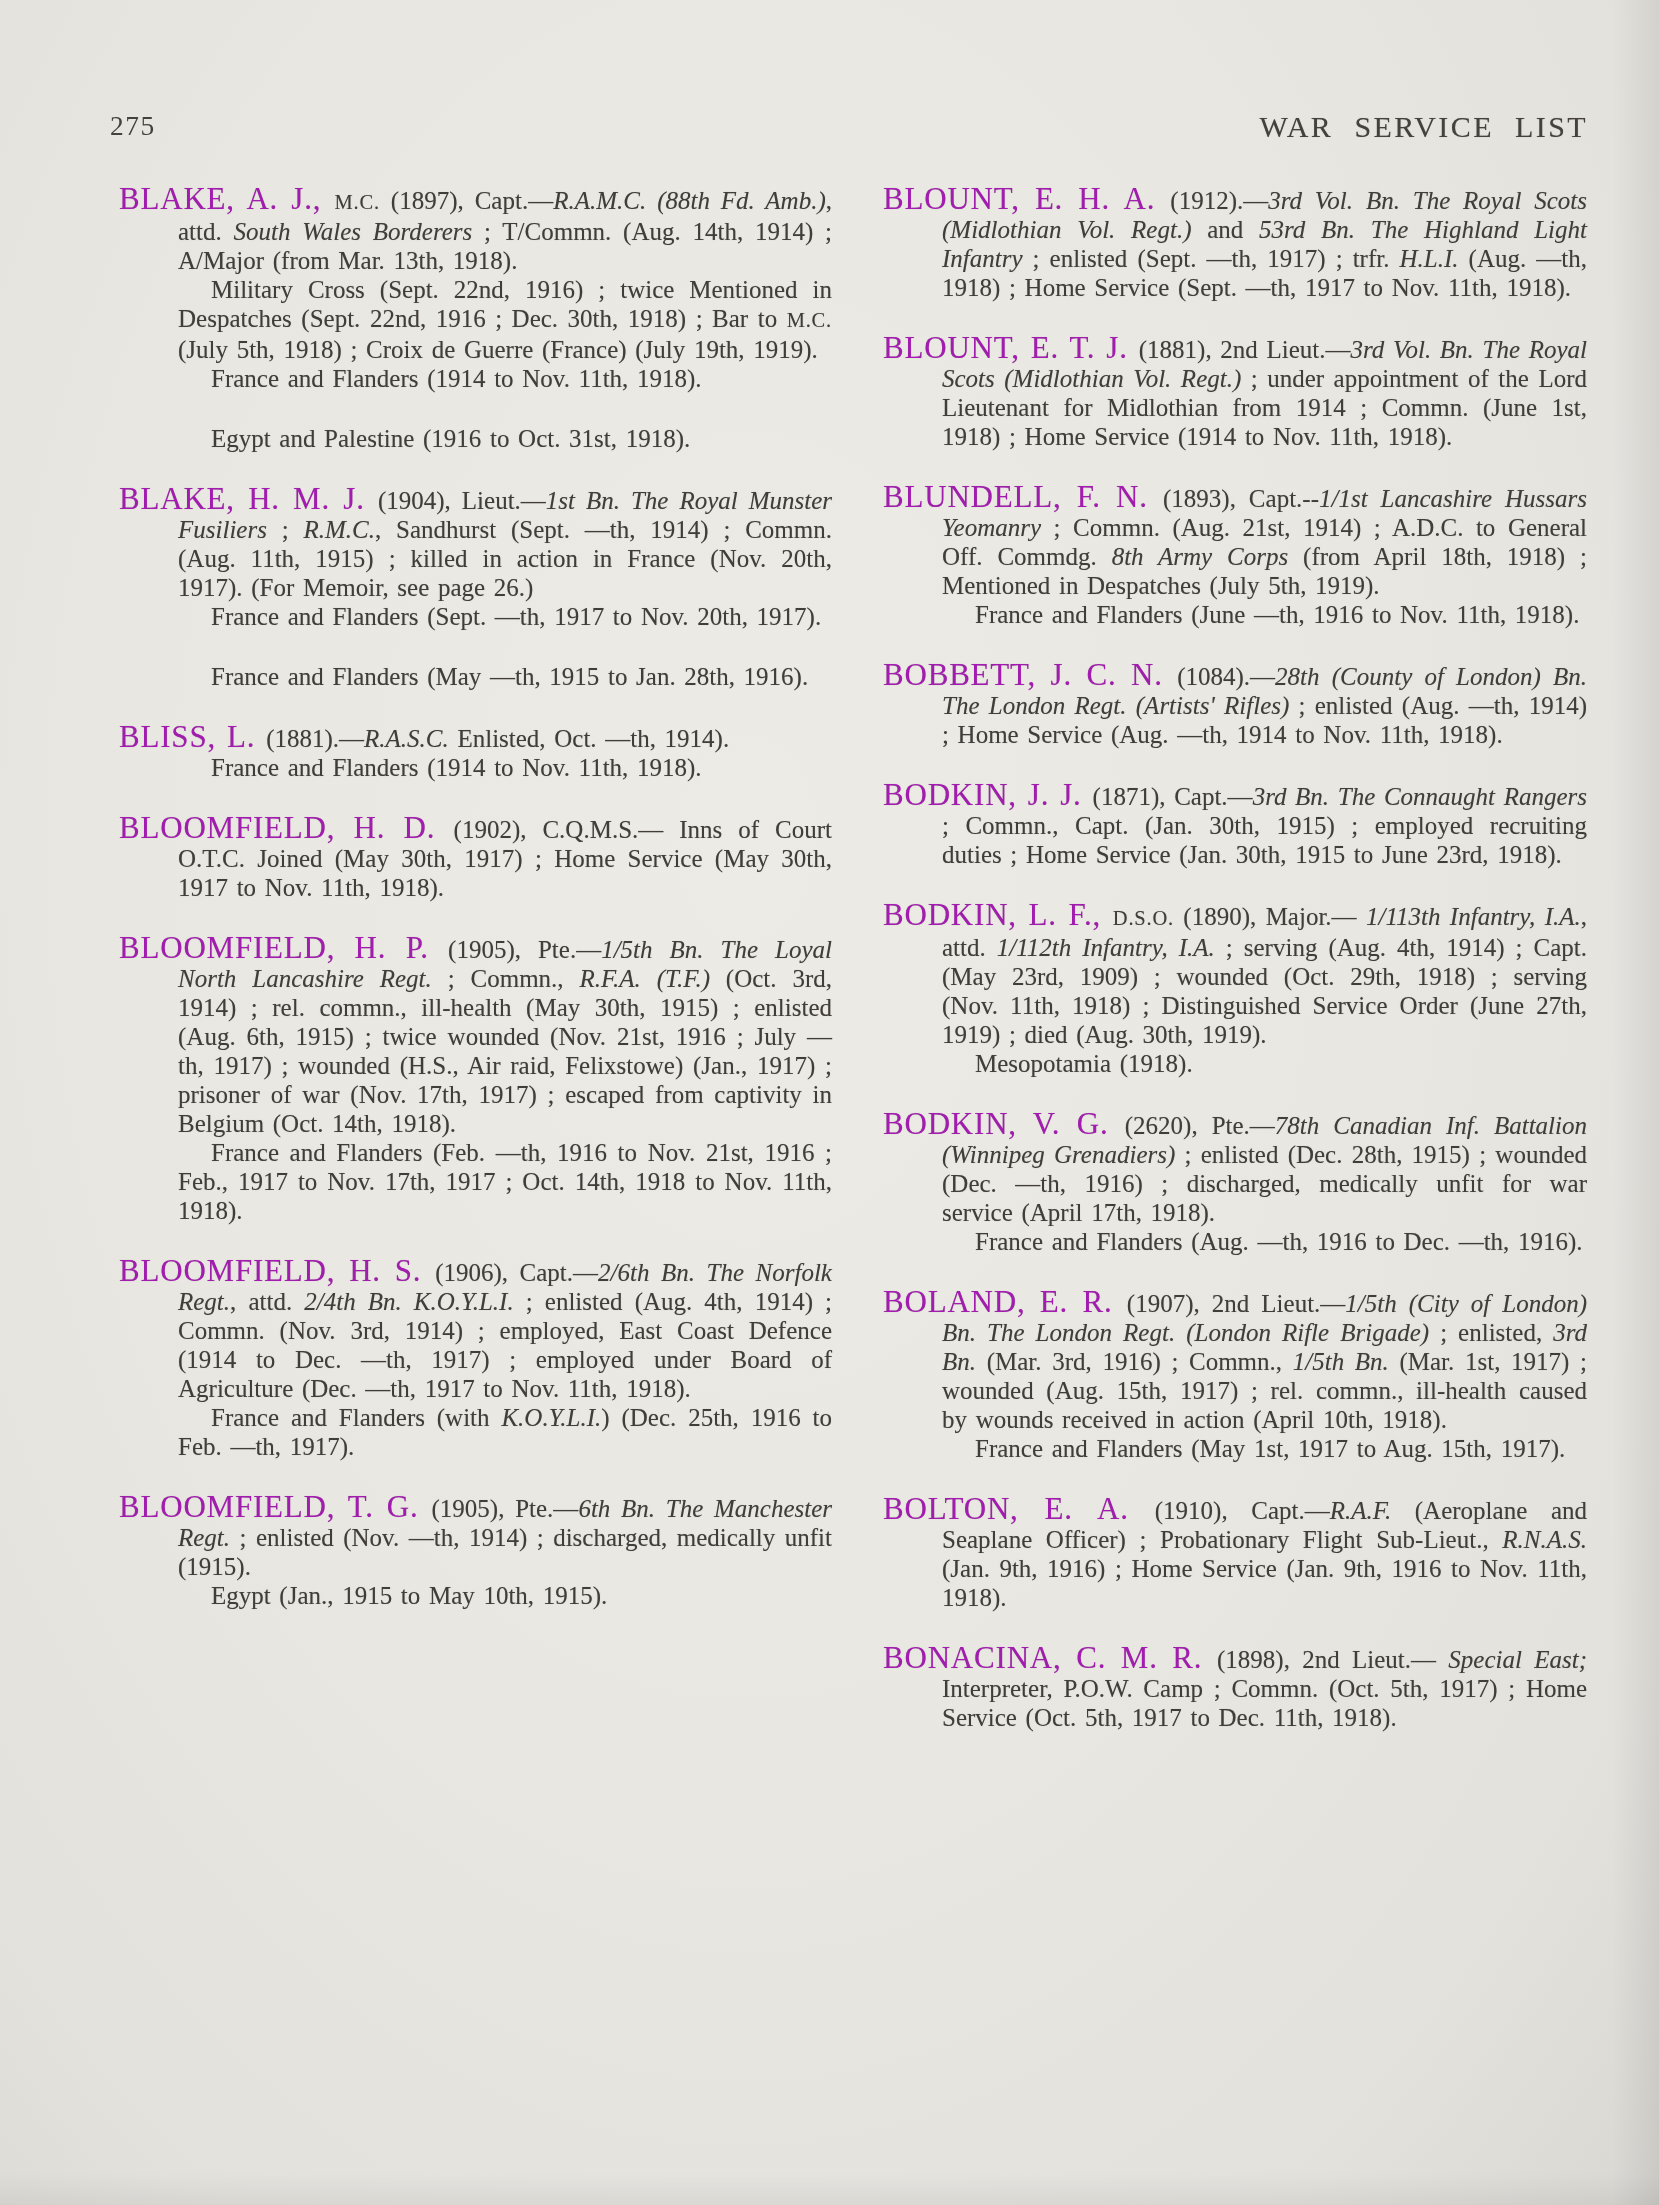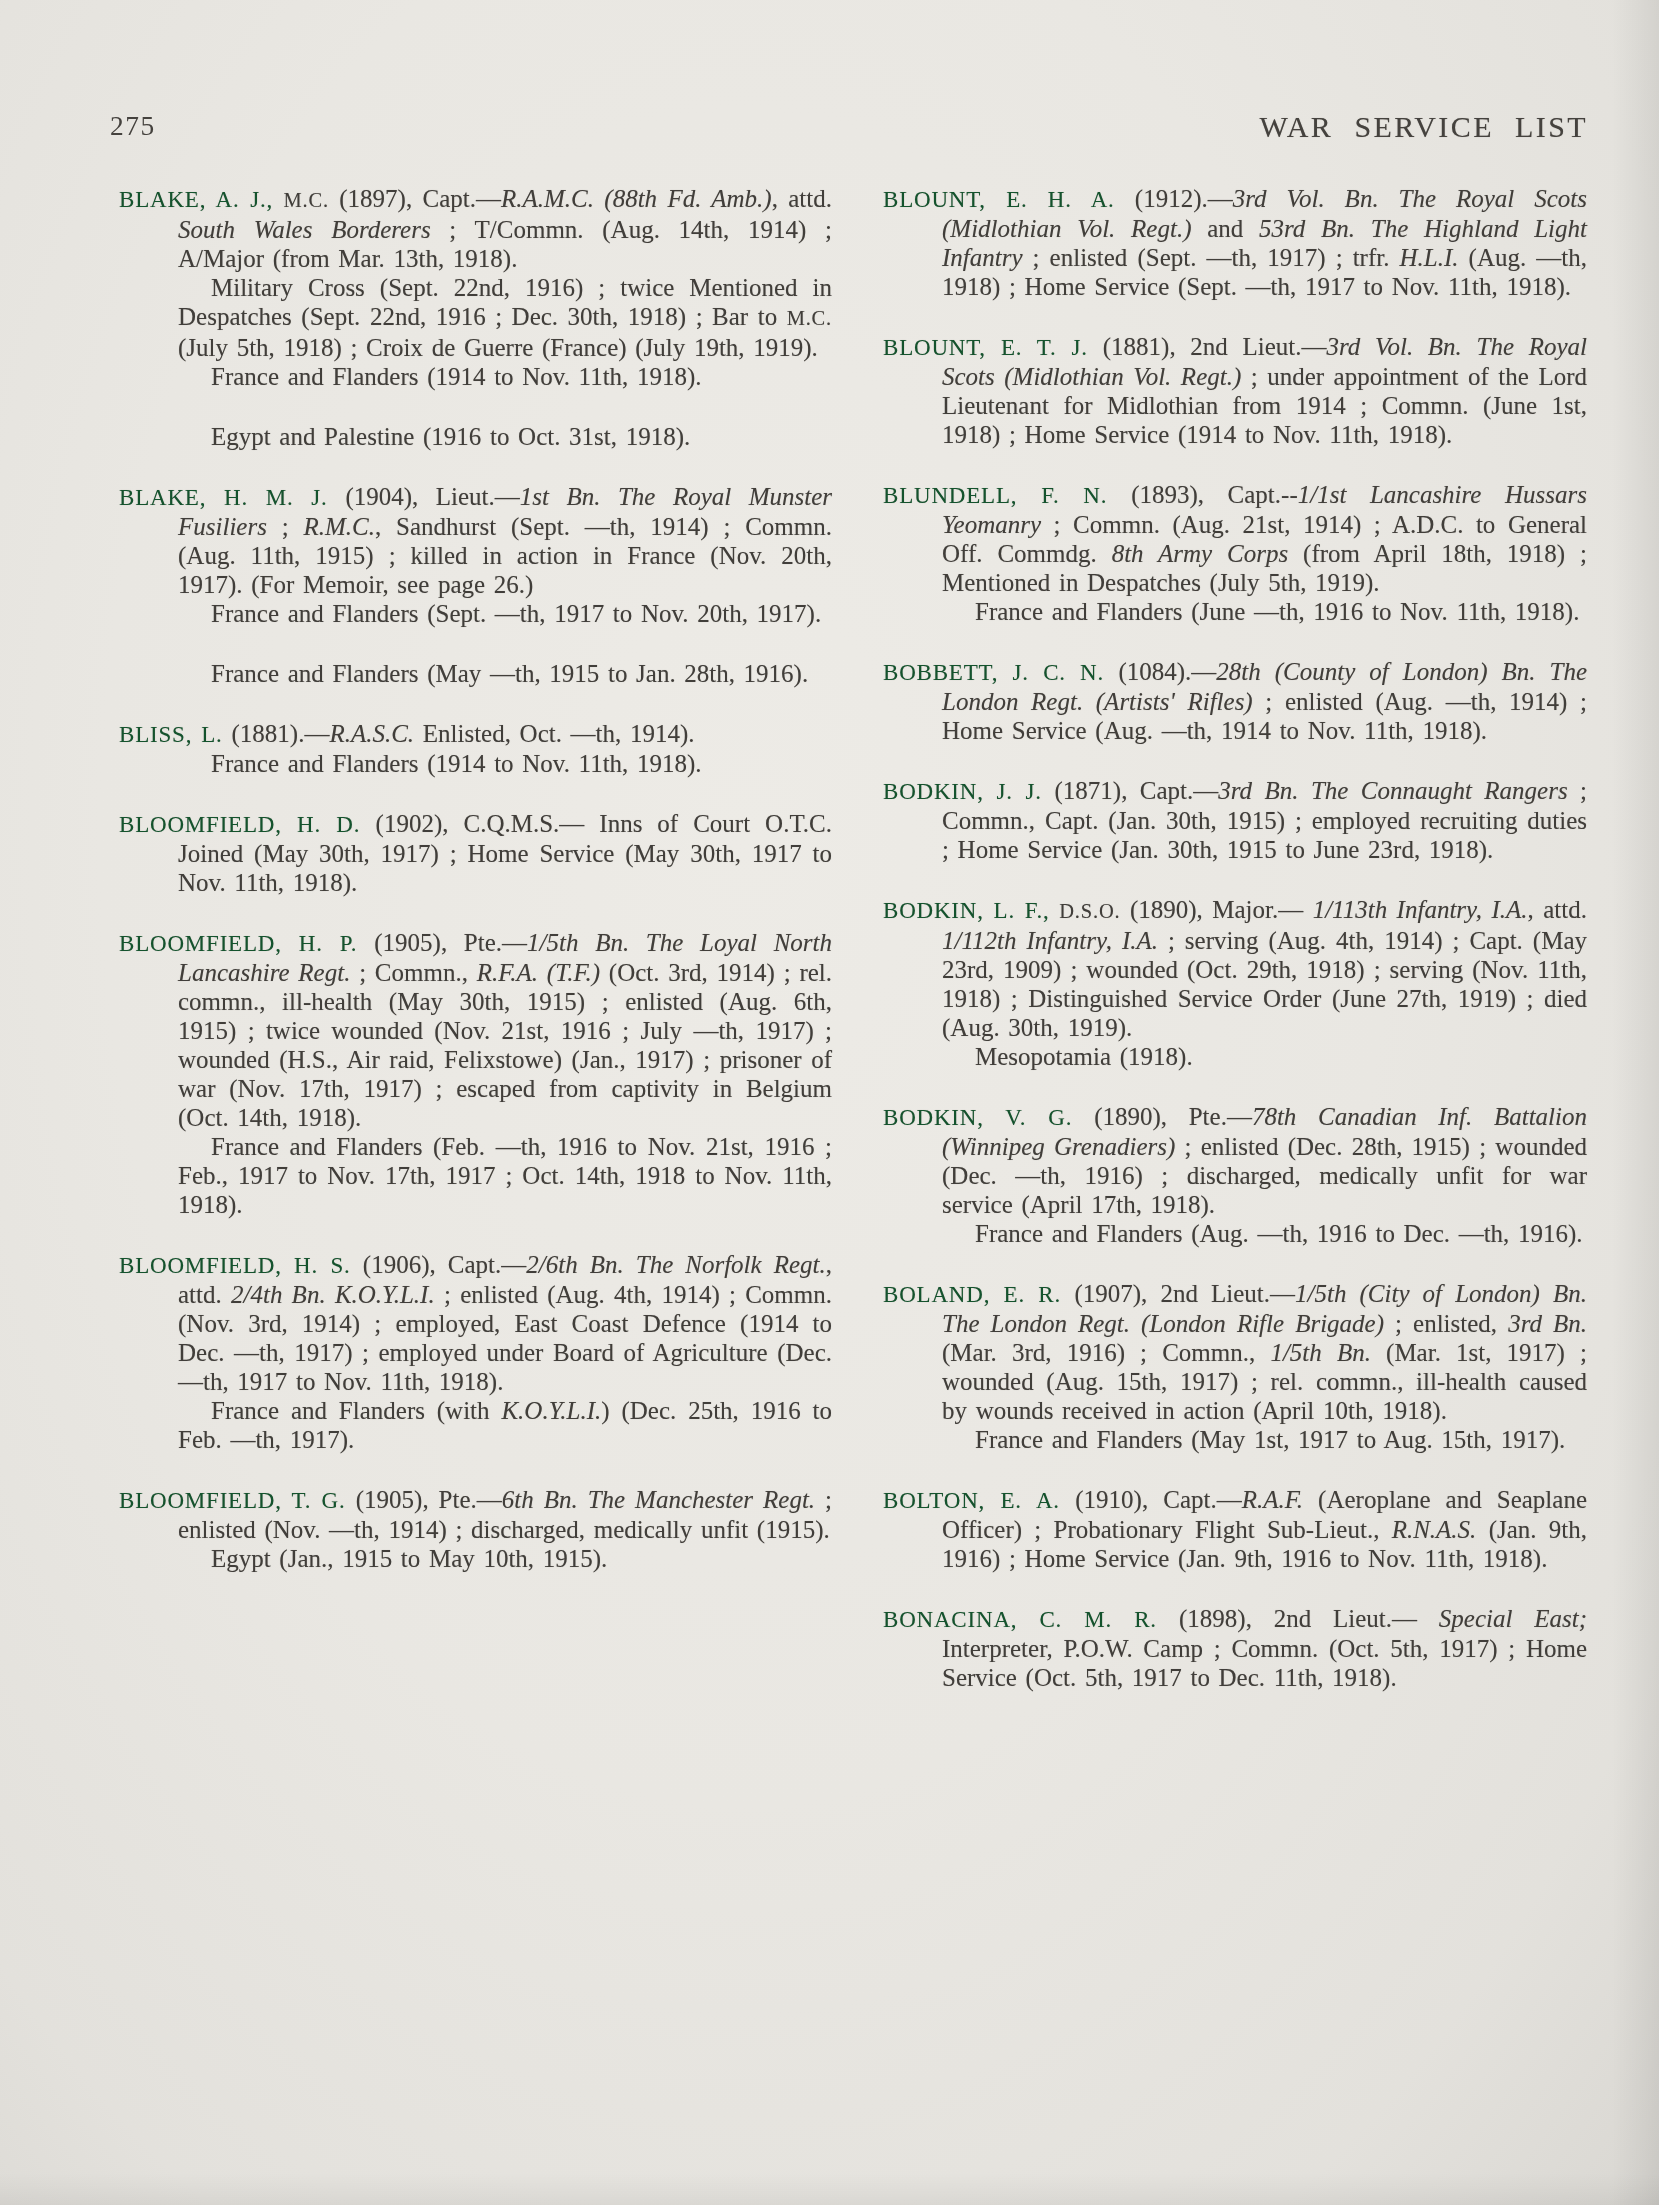--- a/index.html
+++ b/index.html
@@ -31,21 +31,21 @@
   .column{position:absolute;top:184px;}
   .col-left{left:119px;width:713px;}
   .col-right{left:883px;width:704px;}
   .entry{margin:0 0 31px 0;}
   .para{
     margin:0;font-size:25px;line-height:29px;text-align:justify;
     word-spacing:2.4px;color:#413e3a;text-shadow:0 0 0.8px rgba(66,62,58,.35);
   }
   .para.body{margin-left:59px;text-indent:-59px;}
   .para.service{margin-left:59px;text-indent:33px;}
-  .seg-name{font-size:23px;letter-spacing:0.8px;color:#14532d;}
+  .seg-name{font-size:31px;letter-spacing:0.8px;color:#a21caf;}
   .seg-sc{font-size:0.82em;letter-spacing:0.8px;}
   .seg-italic{font-style:italic;}
 </style>
 </head>
 <body>
 
 <div class="page-number">275</div>
 <div class="page-title">WAR SERVICE LIST</div>
 
 <div class="column col-left">
@@ -99,21 +99,21 @@
       <p class="para body"><span class="seg-name">BOBBETT, J. C. N. </span><span class="seg-roman">(1084).—</span><span class="seg-italic">28th (County of London) Bn. The London Regt. (Artists' Rifles)</span><span class="seg-roman"> ; enlisted (Aug. —th, 1914) ; Home Service (Aug. —th, 1914 to Nov. 11th, 1918).</span></p>
     </div>
     <div class="entry">
       <p class="para body"><span class="seg-name">BODKIN, J. J. </span><span class="seg-roman">(1871), Capt.—</span><span class="seg-italic">3rd Bn. The Connaught Rangers</span><span class="seg-roman"> ; Commn., Capt. (Jan. 30th, 1915) ; employed recruiting duties ; Home Service (Jan. 30th, 1915 to June 23rd, 1918).</span></p>
     </div>
     <div class="entry">
       <p class="para body"><span class="seg-name">BODKIN, L. F., </span><span class="seg-sc">D.S.O.</span><span class="seg-roman"> (1890), Major.— </span><span class="seg-italic">1/113th Infantry, I.A.</span><span class="seg-roman">, attd. </span><span class="seg-italic">1/112th Infantry, I.A.</span><span class="seg-roman"> ; serving (Aug. 4th, 1914) ; Capt. (May 23rd, 1909) ; wounded (Oct. 29th, 1918) ; serving (Nov. 11th, 1918) ; Distinguished Service Order (June 27th, 1919) ; died (Aug. 30th, 1919).</span></p>
       <p class="para service"><span class="seg-roman">Mesopotamia (1918).</span></p>
     </div>
     <div class="entry">
-      <p class="para body"><span class="seg-name">BODKIN, V. G. </span><span class="seg-roman">(1890), Pte.—</span><span class="seg-italic">78th Canadian Inf. Battalion (Winnipeg Grenadiers)</span><span class="seg-roman"> ; enlisted (Dec. 28th, 1915) ; wounded (Dec. —th, 1916) ; discharged, medically unfit for war service (April 17th, 1918).</span></p>
+      <p class="para body"><span class="seg-name">BODKIN, V. G. </span><span class="seg-roman">(2620), Pte.—</span><span class="seg-italic">78th Canadian Inf. Battalion (Winnipeg Grenadiers)</span><span class="seg-roman"> ; enlisted (Dec. 28th, 1915) ; wounded (Dec. —th, 1916) ; discharged, medically unfit for war service (April 17th, 1918).</span></p>
       <p class="para service"><span class="seg-roman">France and Flanders (Aug. —th, 1916 to Dec. —th, 1916).</span></p>
     </div>
     <div class="entry">
       <p class="para body"><span class="seg-name">BOLAND, E. R. </span><span class="seg-roman">(1907), 2nd Lieut.—</span><span class="seg-italic">1/5th (City of London) Bn. The London Regt. (London Rifle Brigade)</span><span class="seg-roman"> ; enlisted, </span><span class="seg-italic">3rd Bn.</span><span class="seg-roman"> (Mar. 3rd, 1916) ; Commn., </span><span class="seg-italic">1/5th Bn.</span><span class="seg-roman"> (Mar. 1st, 1917) ; wounded (Aug. 15th, 1917) ; rel. commn., ill-health caused by wounds received in action (April 10th, 1918).</span></p>
       <p class="para service"><span class="seg-roman">France and Flanders (May 1st, 1917 to Aug. 15th, 1917).</span></p>
     </div>
     <div class="entry">
       <p class="para body"><span class="seg-name">BOLTON, E. A. </span><span class="seg-roman">(1910), Capt.—</span><span class="seg-italic">R.A.F.</span><span class="seg-roman"> (Aeroplane and Seaplane Officer) ; Probationary Flight Sub-Lieut., </span><span class="seg-italic">R.N.A.S.</span><span class="seg-roman"> (Jan. 9th, 1916) ; Home Service (Jan. 9th, 1916 to Nov. 11th, 1918).</span></p>
     </div>
     <div class="entry">

